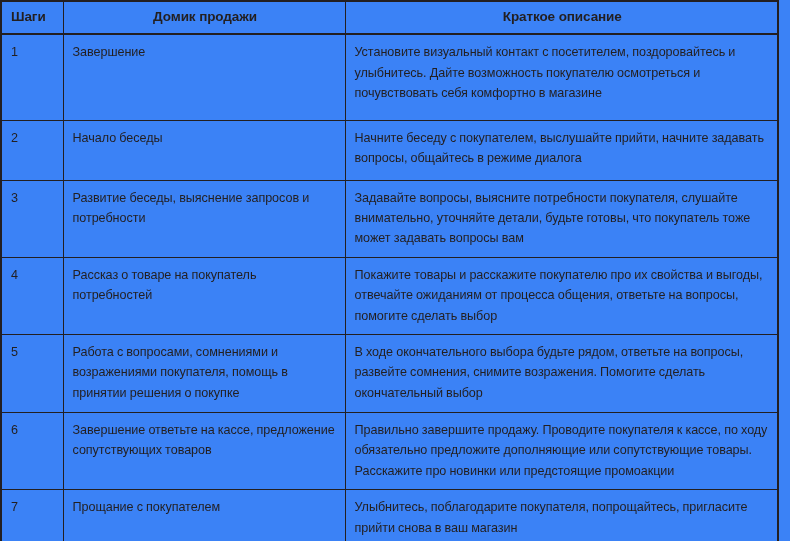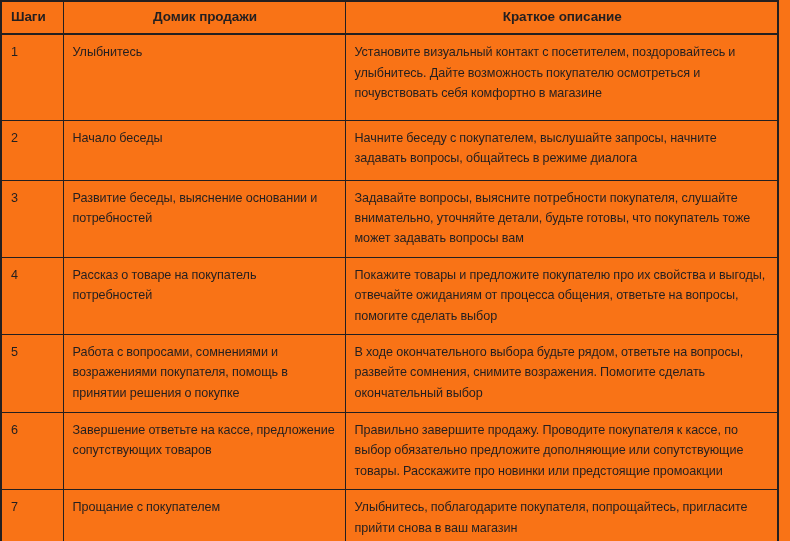--- a/index.html
+++ b/index.html
@@ -13,21 +13,21 @@
     height: 541px;
     font-family: "Liberation Sans", "DejaVu Sans", sans-serif;
     color: #231f20;
     overflow: hidden;
   }
 
   .sheet {
     position: relative;
     width: 790px;
     height: 541px;
-    background: #f97316;
+    background: #3b82f6;
     box-sizing: border-box;
   }
 
   table.steps-table {
     border-collapse: collapse;
     table-layout: fixed;
     width: 777px;
     margin: 0;
     border-top: 2px solid #231f20;
     border-left: 2px solid #231f20;
@@ -110,47 +110,47 @@
       <tr>
         <th class="th-step" scope="col">Шаги</th>
         <th class="th-name" scope="col">Домик продажи</th>
         <th class="th-desc" scope="col">Краткое описание</th>
       </tr>
     </thead>
 
     <tbody>
       <tr class="row-h1">
         <td class="cell-step">1</td>
-        <td class="cell-name">Улыбнитесь</td>
+        <td class="cell-name">Завершение</td>
         <td class="cell-desc">Установите визуальный контакт с посетителем, поздоровайтесь и улыбнитесь. Дайте возможность покупателю осмотреться и почувствовать себя комфортно в магазине</td>
       </tr>
       <tr class="row-h2">
         <td class="cell-step">2</td>
         <td class="cell-name">Начало беседы</td>
-        <td class="cell-desc">Начните беседу с покупателем, выслушайте запросы, начните задавать вопросы, общайтесь в режиме диалога</td>
+        <td class="cell-desc">Начните беседу с покупателем, выслушайте прийти, начните задавать вопросы, общайтесь в режиме диалога</td>
       </tr>
       <tr class="row-h3">
         <td class="cell-step">3</td>
-        <td class="cell-name">Развитие беседы, выяснение основании и потребностей</td>
+        <td class="cell-name">Развитие беседы, выяснение запросов и потребности</td>
         <td class="cell-desc">Задавайте вопросы, выясните потребности покупателя, слушайте внимательно, уточняйте детали, будьте готовы, что покупатель тоже может задавать вопросы вам</td>
       </tr>
       <tr class="row-h4">
         <td class="cell-step">4</td>
         <td class="cell-name">Рассказ о товаре на покупатель потребностей</td>
-        <td class="cell-desc">Покажите товары и предложите покупателю про их свойства и выгоды, отвечайте ожиданиям от процесса общения, ответьте на вопросы, помогите сделать выбор</td>
+        <td class="cell-desc">Покажите товары и расскажите покупателю про их свойства и выгоды, отвечайте ожиданиям от процесса общения, ответьте на вопросы, помогите сделать выбор</td>
       </tr>
       <tr class="row-h5">
         <td class="cell-step">5</td>
         <td class="cell-name">Работа с вопросами, сомнениями и возражениями покупателя, помощь в принятии решения о покупке</td>
         <td class="cell-desc">В ходе окончательного выбора будьте рядом, ответьте на вопросы, развейте сомнения, снимите возражения. Помогите сделать окончательный выбор</td>
       </tr>
       <tr class="row-h6">
         <td class="cell-step">6</td>
         <td class="cell-name">Завершение ответьте на кассе, предложение сопутствующих товаров</td>
-        <td class="cell-desc">Правильно завершите продажу. Проводите покупателя к кассе, по выбор обязательно предложите дополняющие или сопутствующие товары. Расскажите про новинки или предстоящие промоакции</td>
+        <td class="cell-desc">Правильно завершите продажу. Проводите покупателя к кассе, по ходу обязательно предложите дополняющие или сопутствующие товары. Расскажите про новинки или предстоящие промоакции</td>
       </tr>
       <tr class="row-h7">
         <td class="cell-step">7</td>
         <td class="cell-name">Прощание с покупателем</td>
         <td class="cell-desc">Улыбнитесь, поблагодарите покупателя, попрощайтесь, пригласите прийти снова в ваш магазин</td>
       </tr>
     </tbody>
   </table>
 
 </div>

